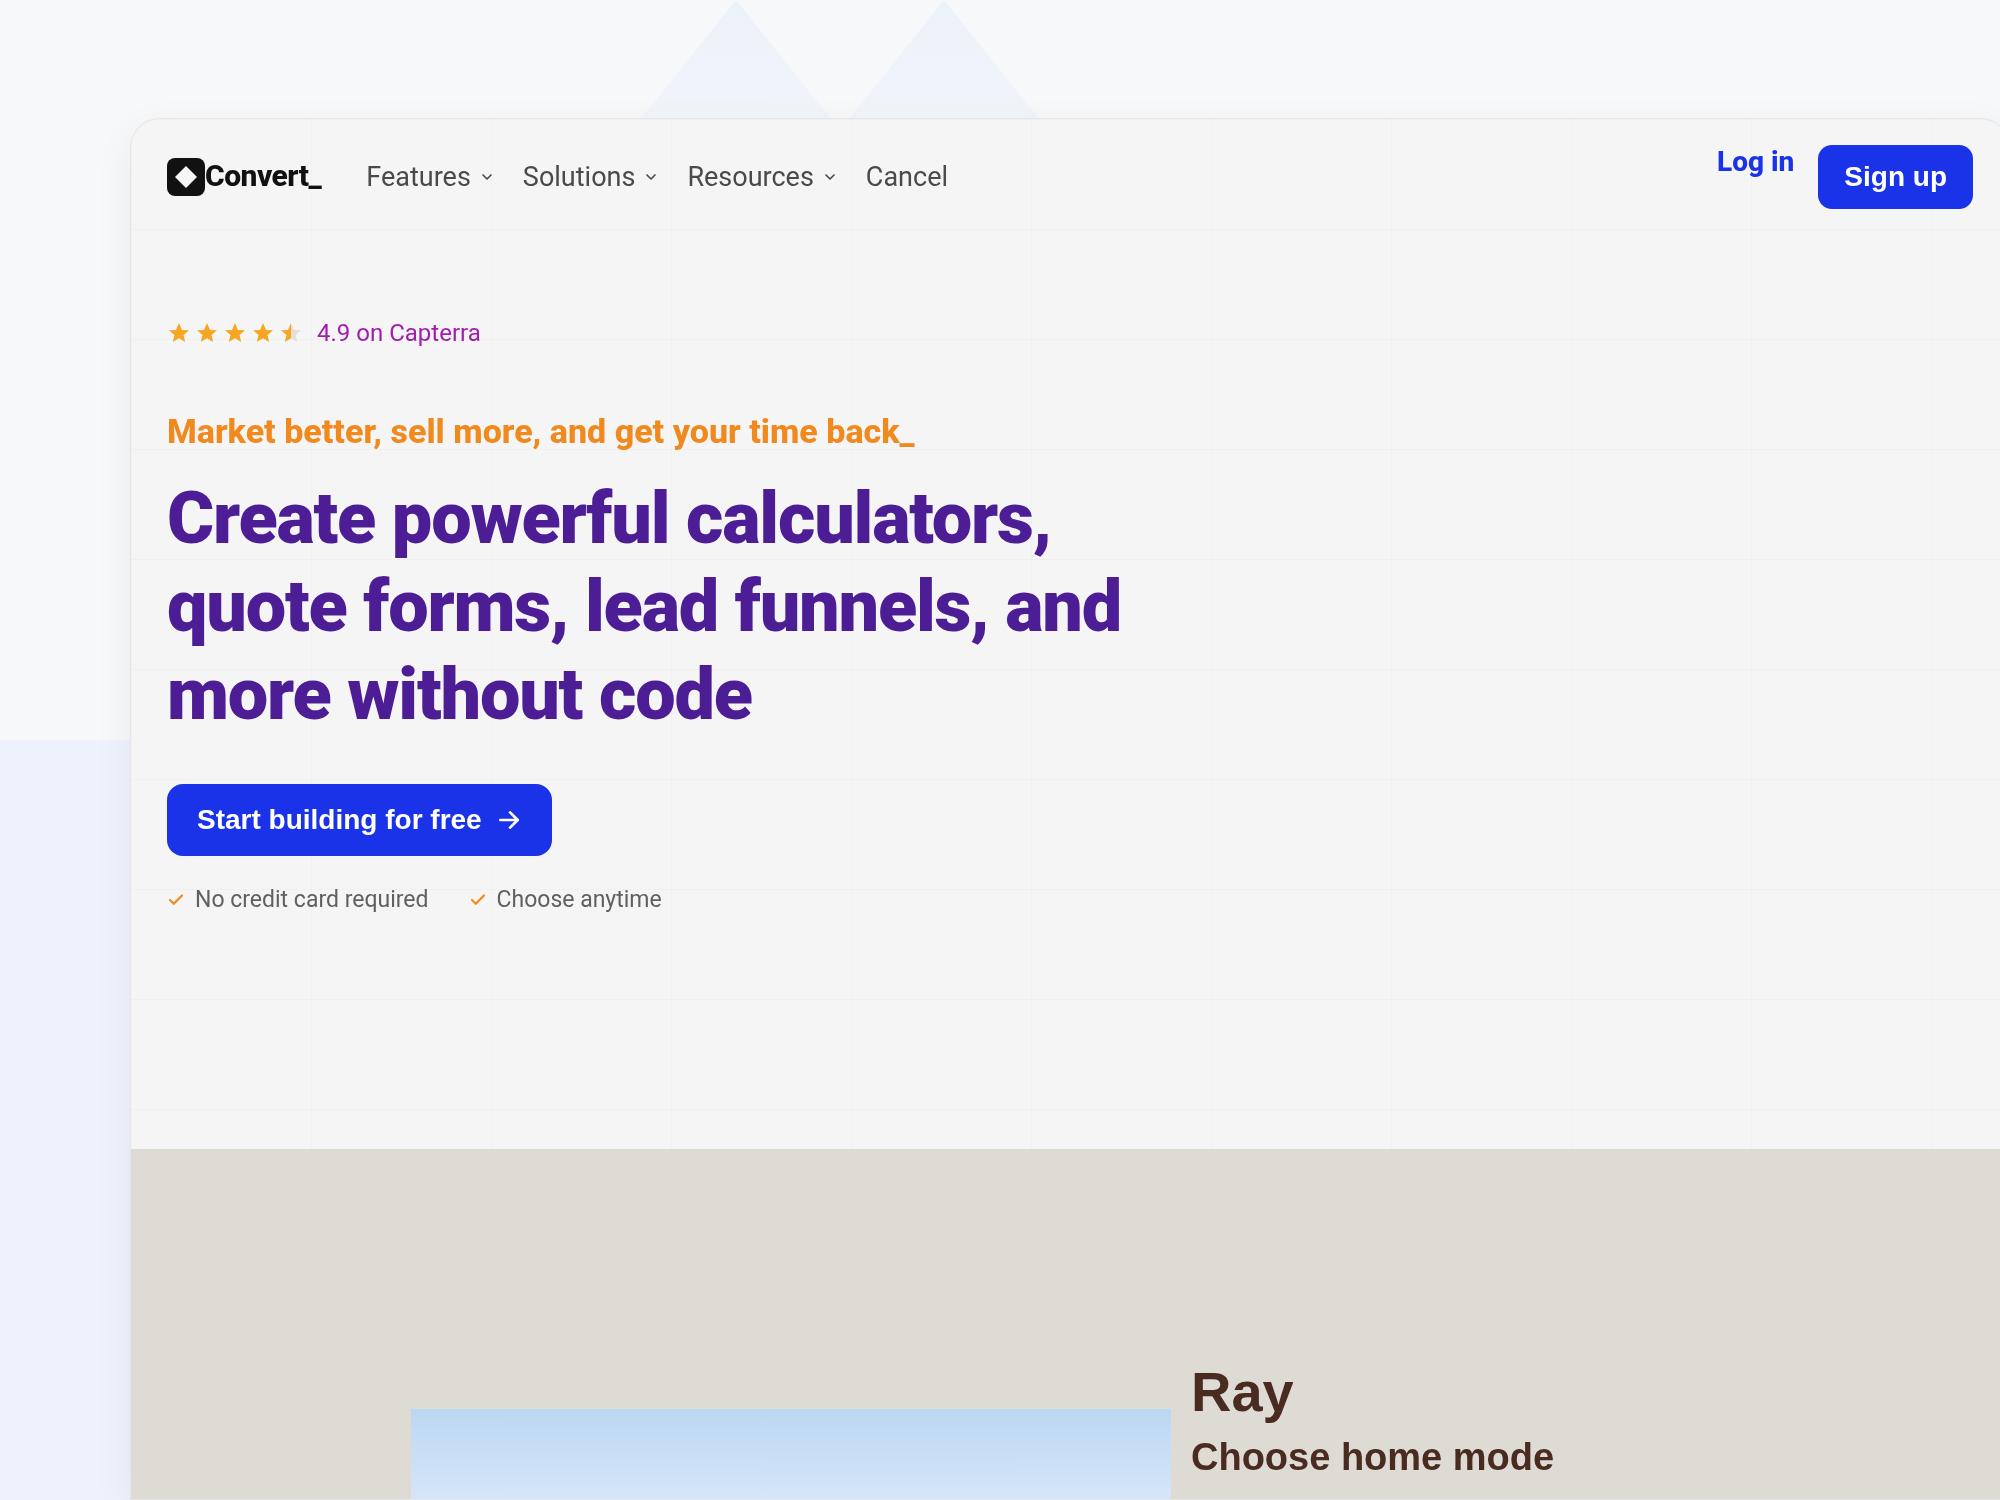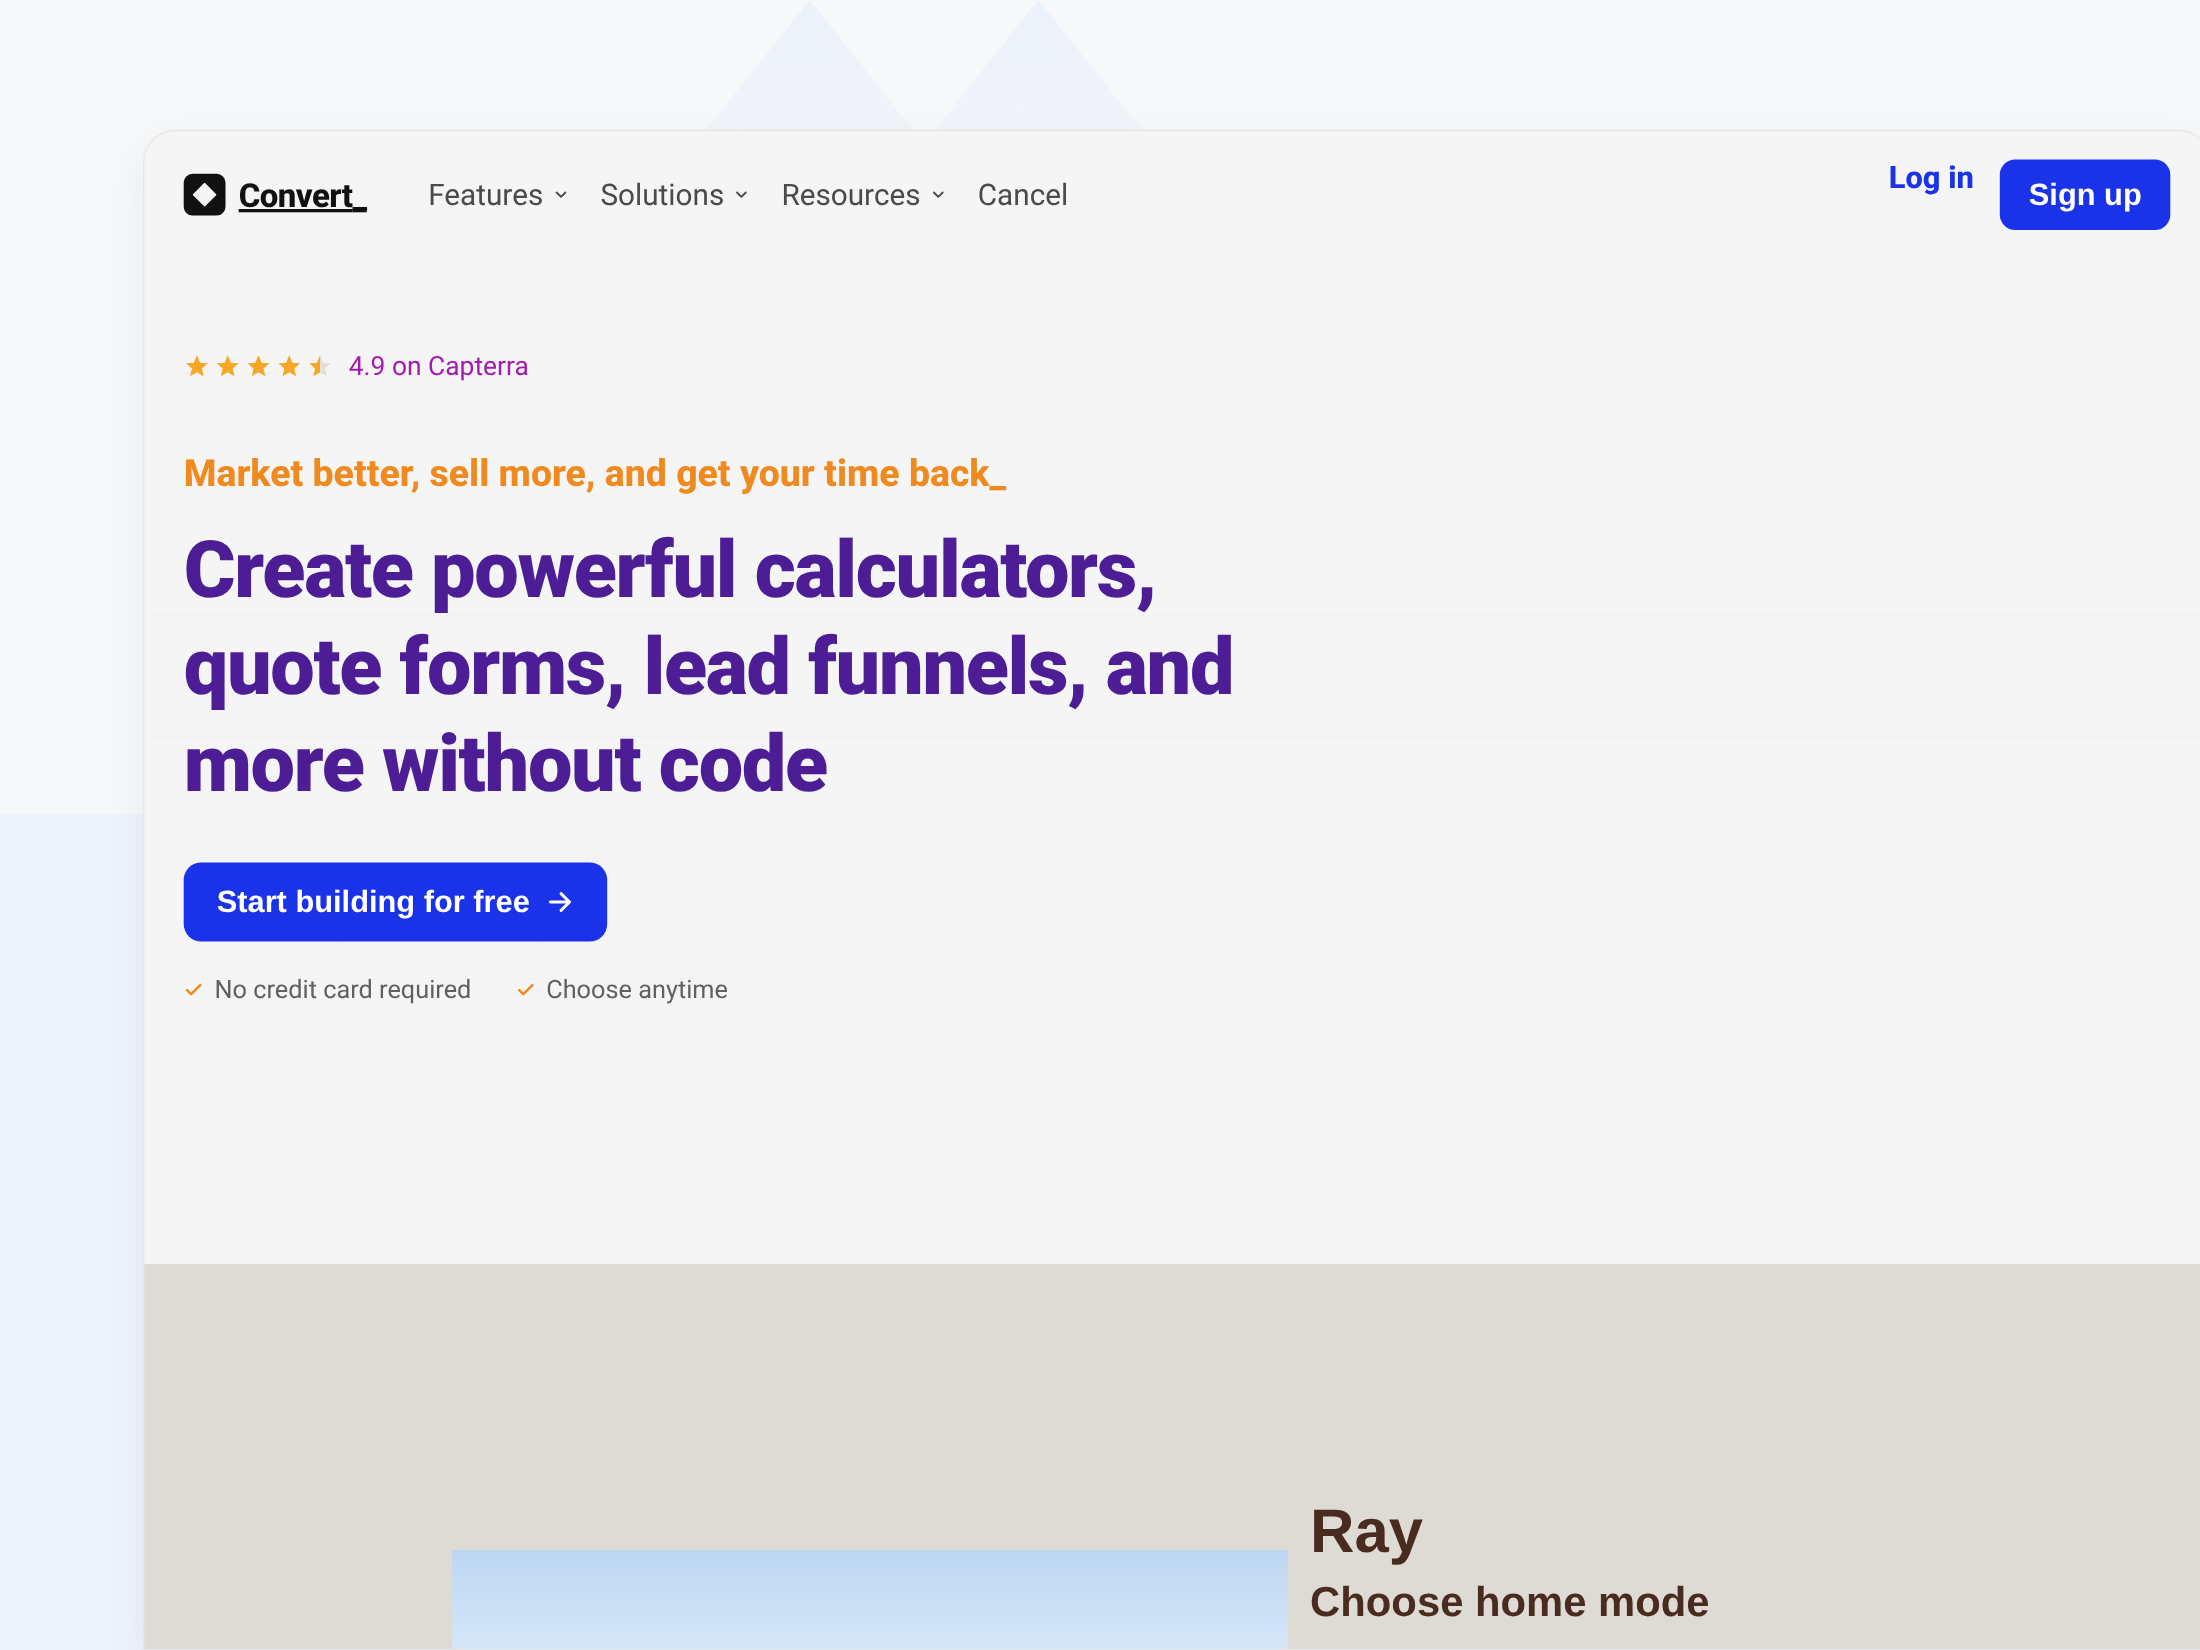--- a/index.html
+++ b/index.html
@@ -47,35 +47,34 @@
   background-size: 100% 110px, 180px 100%;
 }
 .nav {
   position: relative;
   display: flex; align-items: center;
   padding: 26px 36px 26px 36px;
   gap: 28px;
   z-index: 3;
 }
 .logo {
-  display: flex; align-items: flex-end; gap: 12px;
+  display: flex; align-items: flex-start; 
   font-weight: 800; font-size: 30px; letter-spacing: -.5px;
   color: #111;
-  text-decoration: underline;
 }
 .logo .mark {
   width: 38px; height: 38px; background: #111; border-radius: 8px;
   position: relative;
 }
 .logo .mark::before {
   content: ""; position: absolute; left: 8px; top: 8px; width: 22px; height: 22px;
   background: #f5f5f5; clip-path: polygon(50% 0, 100% 50%, 50% 100%, 0 50%);
 }
 .logo .underscore { color: #111; }
-.nav-links { display: flex; align-items: flex-end; gap: 28px; margin-left: 28px; }
+.nav-links { display: flex; align-items: flex-end; gap: 28px; margin-left: 17px; }
 .nav-link {
   display: flex; align-items: center; gap: 8px;
   font-size: 27px; color: #4a4a4a; cursor: pointer;
 }
 .chev { width: 16px; height: 16px; }
 .chev svg { width: 100%; height: 100%; display: block; }
 .nav-right { margin-left: auto; display: flex; align-items: flex-start; gap: 24px; }
 .login {
   color: #1a33e8; font-weight: 800; font-size: 28px; cursor: pointer;
 }

